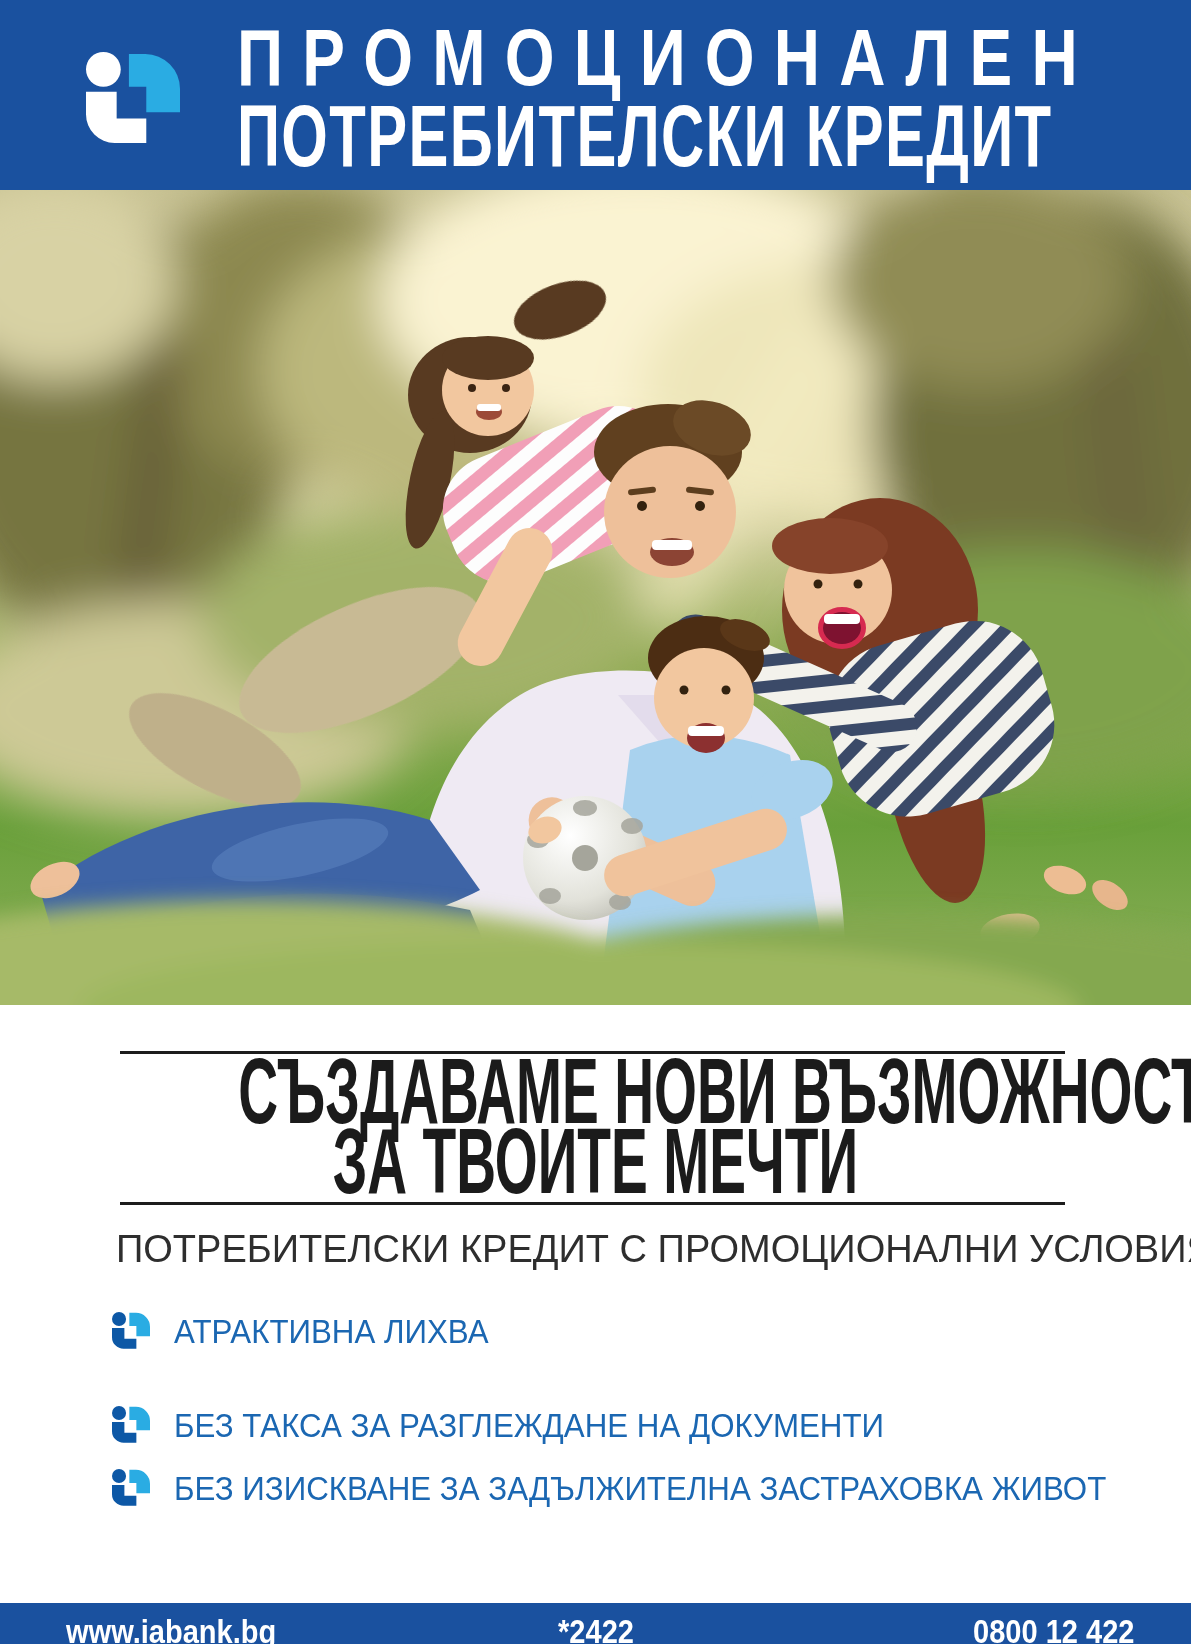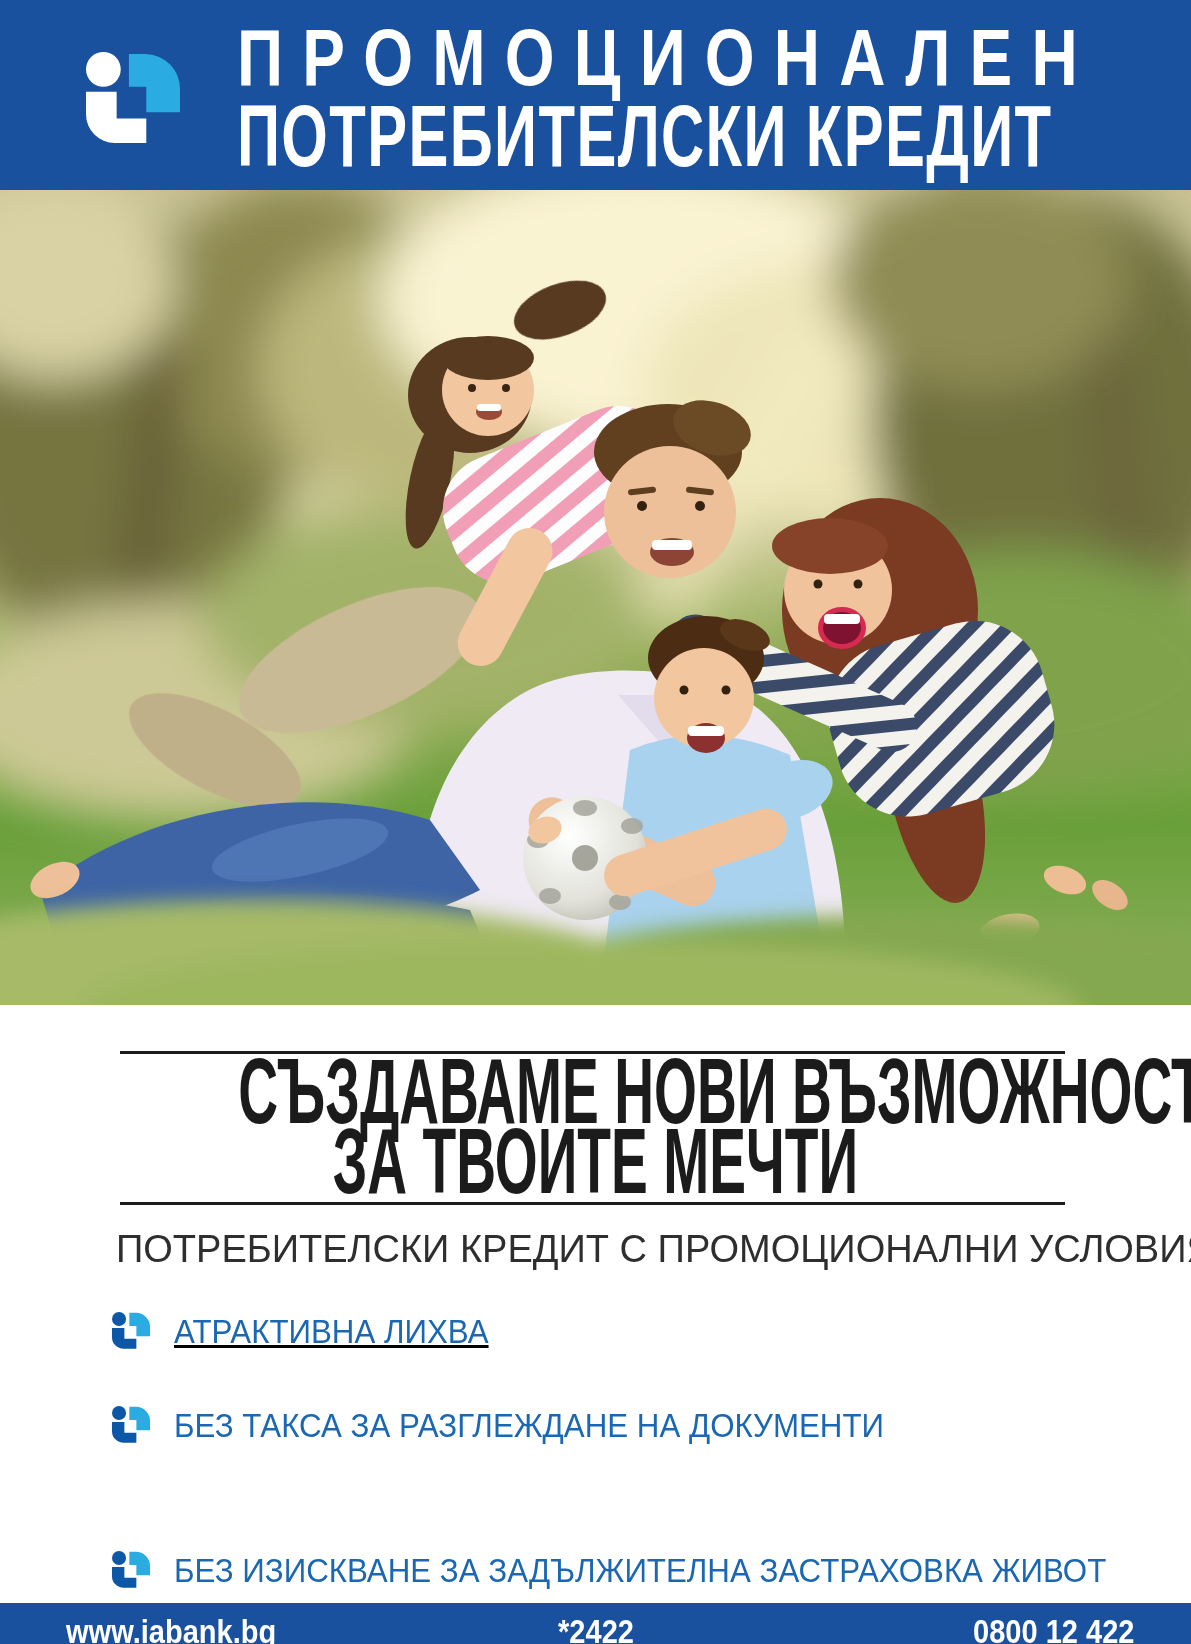--- a/index.html
+++ b/index.html
@@ -32,23 +32,23 @@
   .heading span{
     display:block;font-size:92px;line-height:70px;white-space:nowrap;
     transform:scaleX(0.60);transform-origin:center top;letter-spacing:0px;
   }
   .subheading{
     position:absolute;left:116px;top:1229px;font-size:38px;font-weight:400;color:#2e2e2e;
     line-height:1.1;letter-spacing:0px;white-space:nowrap;
   }
   .bullets{position:absolute;left:0;top:0;width:1191px;}
   .bullet-row{position:absolute;left:112px;display:flex;align-items:center;}
-  .bullet-row.b1{top:1312px;text-decoration:underline;}
+  .bullet-row.b1{top:1312px;}
   .bullet-row.b2{top:1394px;margin-top:12px;}
-  .bullet-row.b3{top:1551px;align-items:center;}
+  .bullet-row.b3{top:1469px;align-items:center;}
   .bullet-icon{width:38px;height:38px;flex:0 0 38px;margin-right:24px;}
   .bullet-label{
     font-size:34px;font-weight:400;color:var(--bullet-blue);line-height:38px;white-space:nowrap;
     transform:scaleX(0.92);transform-origin:left center;
   }
   
   .ftr{
     position:absolute;left:0;top:1587px;width:1191px;height:57px;background:var(--blue);
     color:#fff;
     margin-top:16px;

